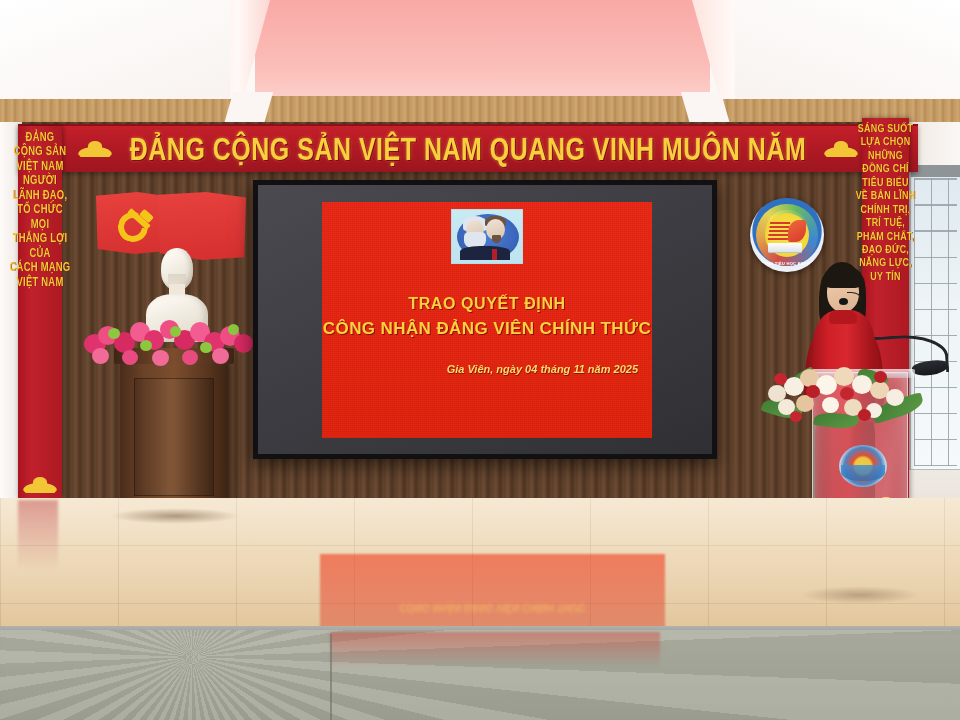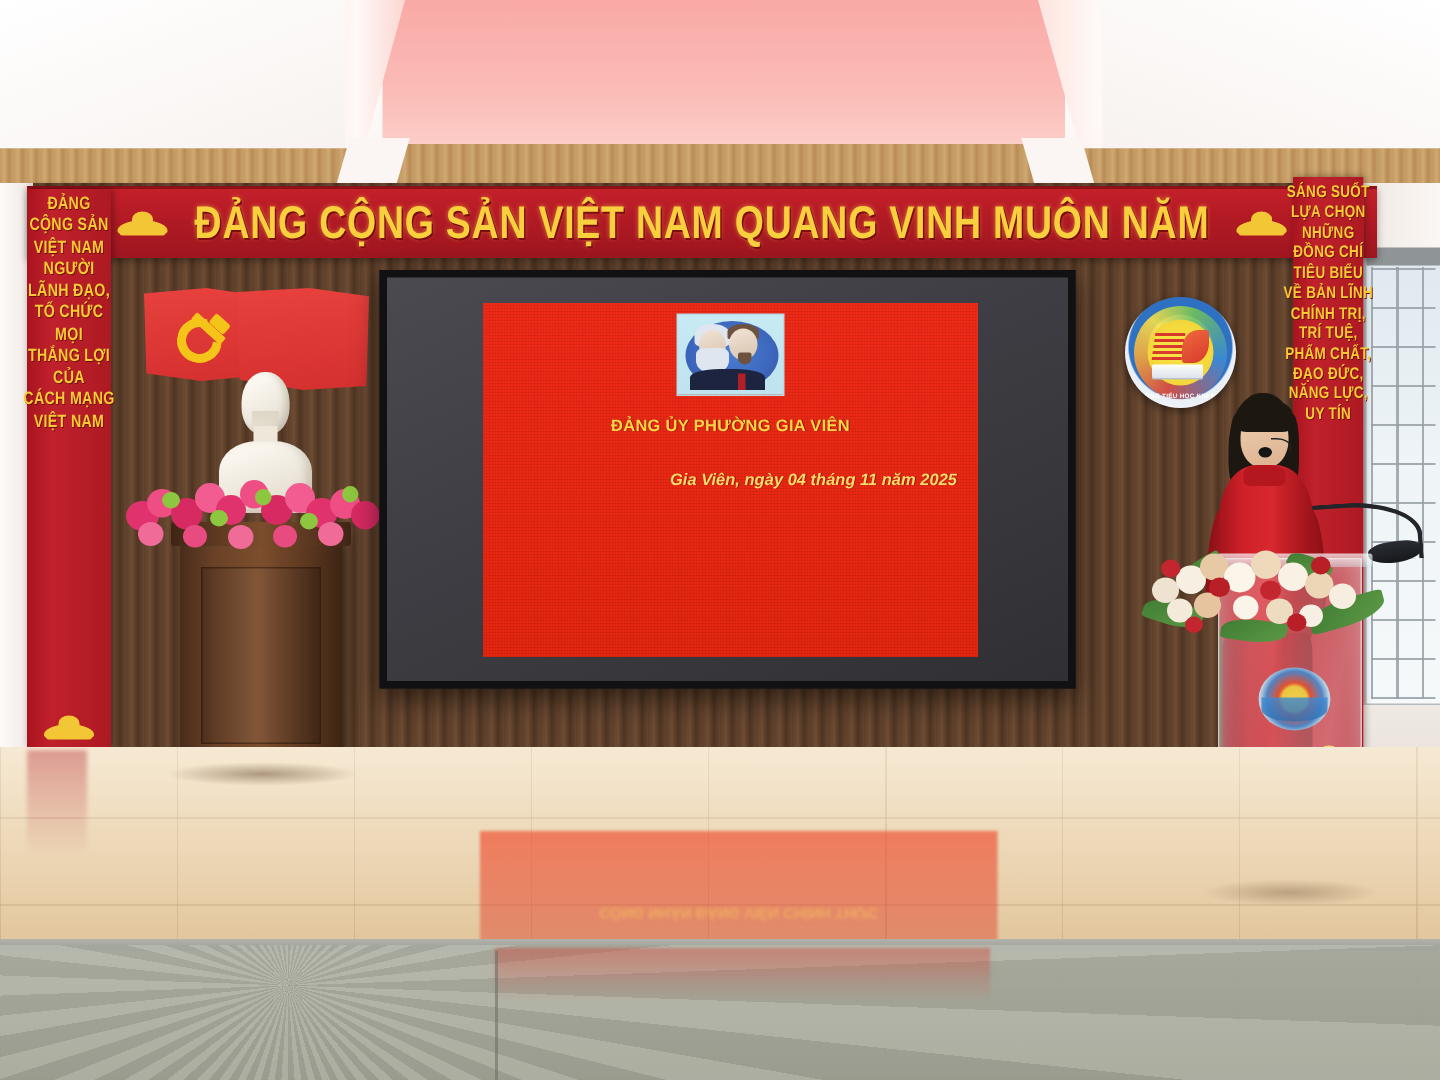--- a/index.html
+++ b/index.html
@@ -111,21 +111,21 @@
     border-radius: 50% 50% 20% 20%; }
   .lotus i {
     position: absolute; bottom: 1px; left: 0; width: 12px; height: 7px;
     background: #f3c636; border-radius: 70% 20% 20% 70%;
     transform: rotate(-18deg);
   }
   .lotus i.r { left: auto; right: 0; transform: rotate(18deg) scaleX(-1); }
 
   
   .banner-side {
-    position: absolute; width: 56px;
+    position: absolute; width: 44px;
     background: linear-gradient(90deg, #a9141f 0%, #c0212c 30%, #ad1922 100%);
     box-shadow: 1px 0 5px rgba(0,0,0,.4);
     padding-top: 6px;
     display: flex; flex-direction: column; align-items: center;
   }
   .banner-left  { left: 18px; top: 126px; height: 372px; }
   .banner-right { left: 862px; top: 118px; height: 400px; width: 47px; }
   .banner-side .line {
     color: #f6cb34; font-weight: 700; font-size: 9.5px;
     letter-spacing: .2px; line-height: 1.05;
@@ -703,23 +703,26 @@
           <div class="ml-face ml-marx-head"></div>
           <div class="ml-marx-beard"></div>
           <div class="ml-lenin-hair"></div>
           <div class="ml-face ml-lenin-head"></div>
           <div class="ml-lenin-beard"></div>
           <div class="ml-suit"></div>
           <div class="ml-tie"></div>
         </div>
 
         <div class="slide-org">
-          <div>ĐẢNG ỦY PHƯỜNG GIA VIÊN</div>
         </div>
 
+        <div class="slide-main">
+          <div class="l1">TRAO QUYẾT ĐỊNH</div>
+          <div class="l2">CÔNG NHẬN ĐẢNG VIÊN CHÍNH THỨC</div>
+        </div>
 
         <div class="slide-date">Gia Viên, ngày 04  tháng 11 năm 2025</div>
       </div>
     </div>
   </div>
 
   <div class="school-logo">
     <div class="logo-ring"></div>
     <div class="logo-core"></div>
     <div class="logo-bars"></div>

